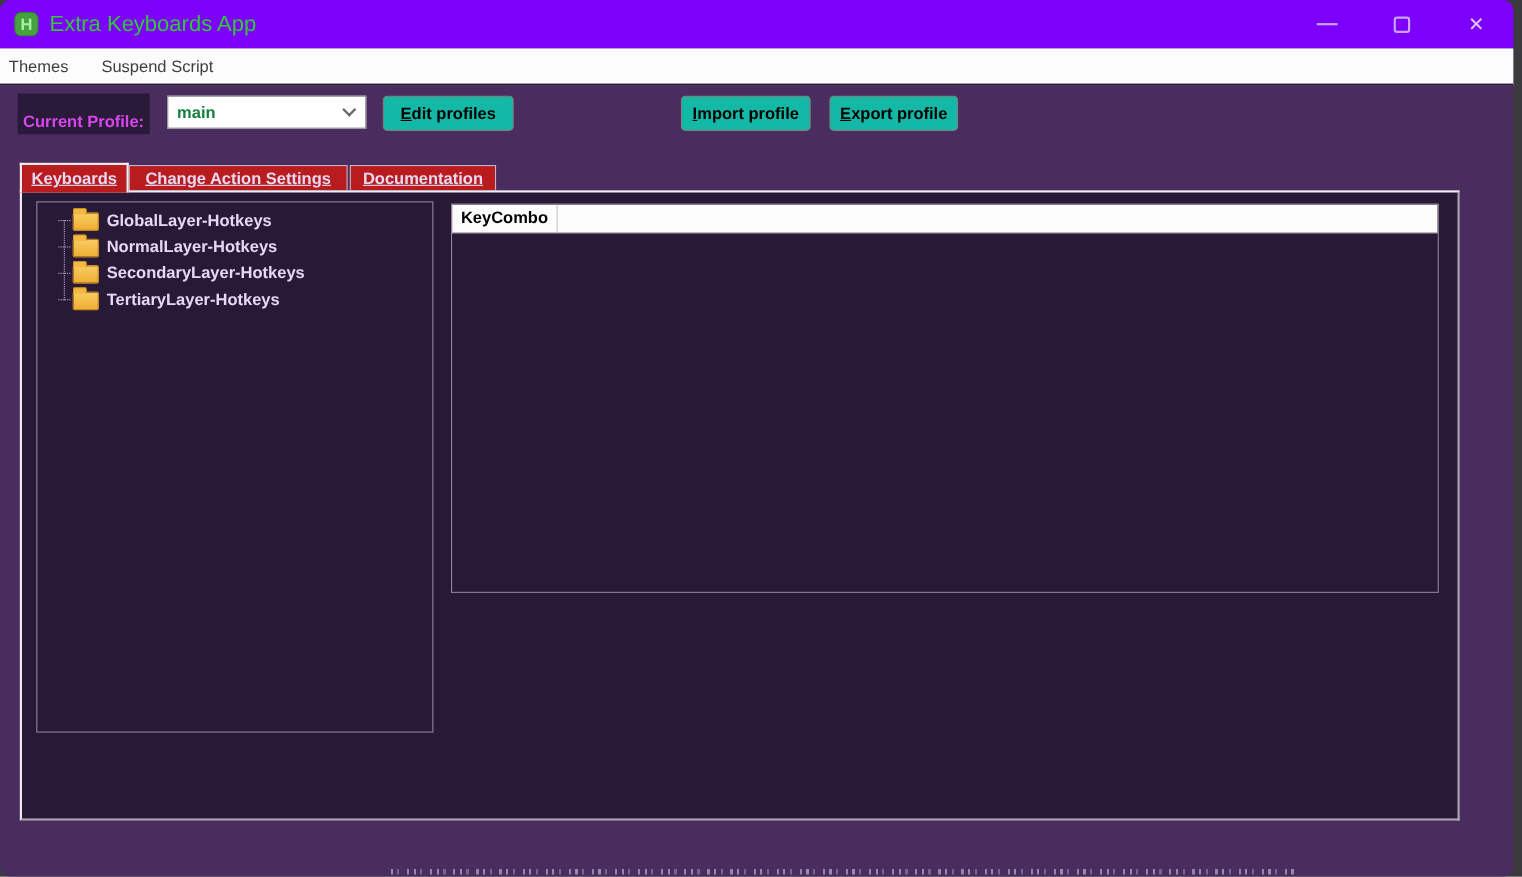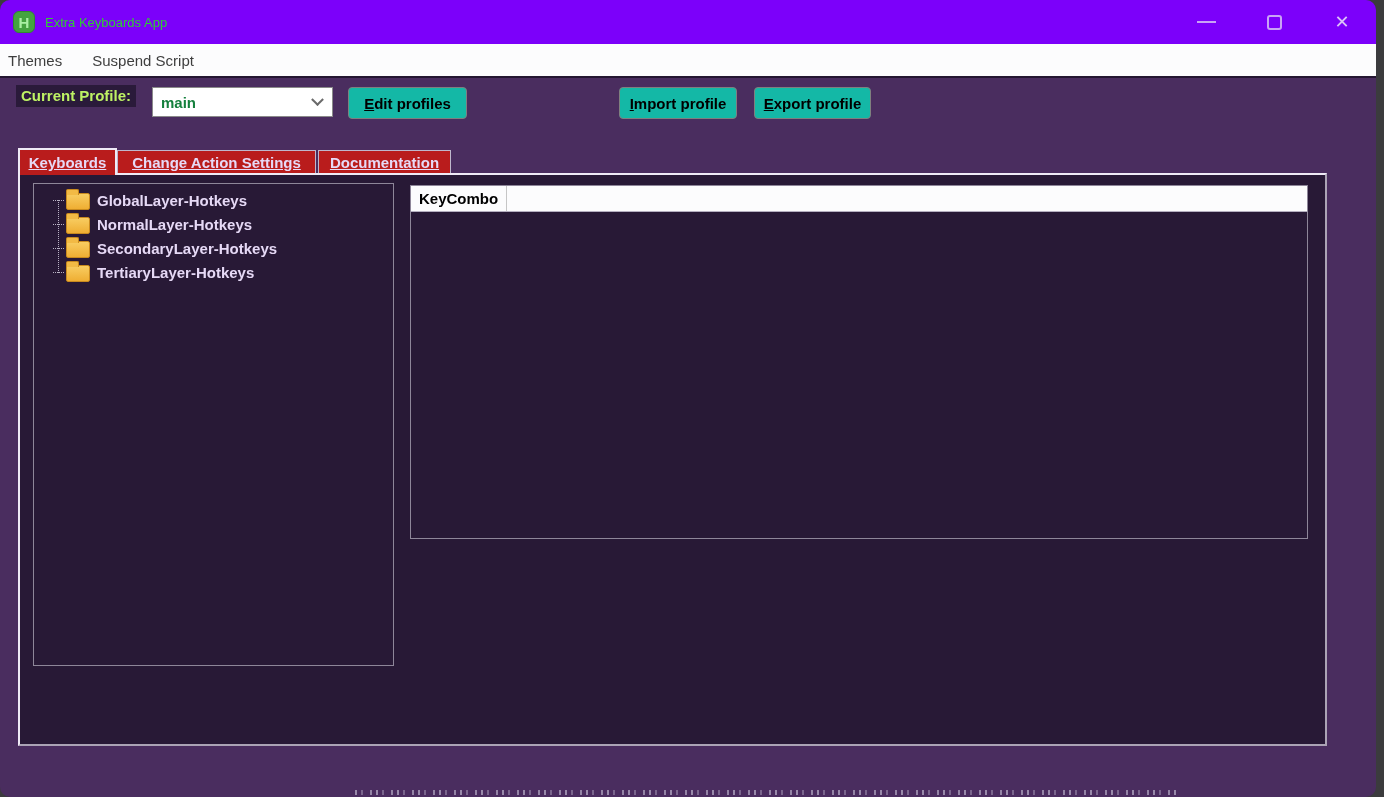--- a/index.html
+++ b/index.html
@@ -8,37 +8,37 @@
   .screen { position:relative; width:1384px; height:797px; background:#3B3B3D; overflow:hidden; }
 
   .window { position:absolute; left:0; top:0; width:1376px; height:797px;
             background:#4A2D5F; border-radius:10px; overflow:hidden; }
 
   
   .titlebar { height:44px; background:#7C00FA; display:flex; align-items:center; }
   .app-icon { width:22px; height:22px; margin-left:13px; background:#44A33F;
               border:1px solid #2F8A30; border-radius:6px; color:#A9EFA3;
               font-weight:bold; font-size:15px; display:flex; align-items:center; justify-content:center; }
-  .app-title { color:#2FCB35; font-size:13px; margin-left:10px; }
+  .app-title { color:#2FCB35; font-size:20px; margin-left:10px; }
   .win-controls { margin-left:auto; display:flex; color:#C9A3F5; }
   .win-btn { width:68px; height:44px; display:flex; align-items:center; justify-content:center;
              font-size:17px; cursor:default; }
   .glyph-min { width:19px; border-top:2px solid currentColor; }
   .glyph-max { width:15px; height:15px; border:2px solid currentColor; border-radius:3px; }
   .glyph-close { font-size:18px; color:#DCC2F8; }
 
   
   .menubar { height:34px; background:#FCFCFD; border-bottom:2px solid #241631;
              display:flex; align-items:center; padding-left:4px; gap:22px;
              color:#3E3E3E; font-size:15px; }
   .menu-item { padding:2px 4px; }
 
   
-  .profile-label { position:absolute; left:16px; top:85px; background:#2A1A3A; color:#bef264;
-                   font-weight:bold; font-size:15px; padding:2px 5px 3px; }
+  .profile-label { position:absolute; left:16px; top:85px; background:#2A1A3A; color:#d946ef;
+                   font-weight:bold; font-size:15px; padding:17px 5px 3px; }
   .combo { position:absolute; left:152px; top:87px; width:181px; height:30px; background:#fff;
            border:1px solid #8A8A8A; display:flex; align-items:center; padding:0 10px 0 8px;
            font-weight:bold; font-size:15px; color:#15803d; }
   .combo-chevron { margin-left:auto; width:9px; height:9px; border-right:2px solid #6A6A6A;
                    border-bottom:2px solid #6A6A6A; transform:rotate(45deg) translate(-2px,-2px); }
   .btn { position:absolute; top:87px; height:32px; background:#14b8a6; border:1px solid #7F7F7F;
          border-radius:4px; font-weight:bold; font-size:15px; color:#000;
          display:flex; align-items:center; justify-content:center; }
   .u { text-decoration:underline; }
   .hl-yellow { position:absolute; left:471px; top:75px; border:5px solid #FFE11A; }

